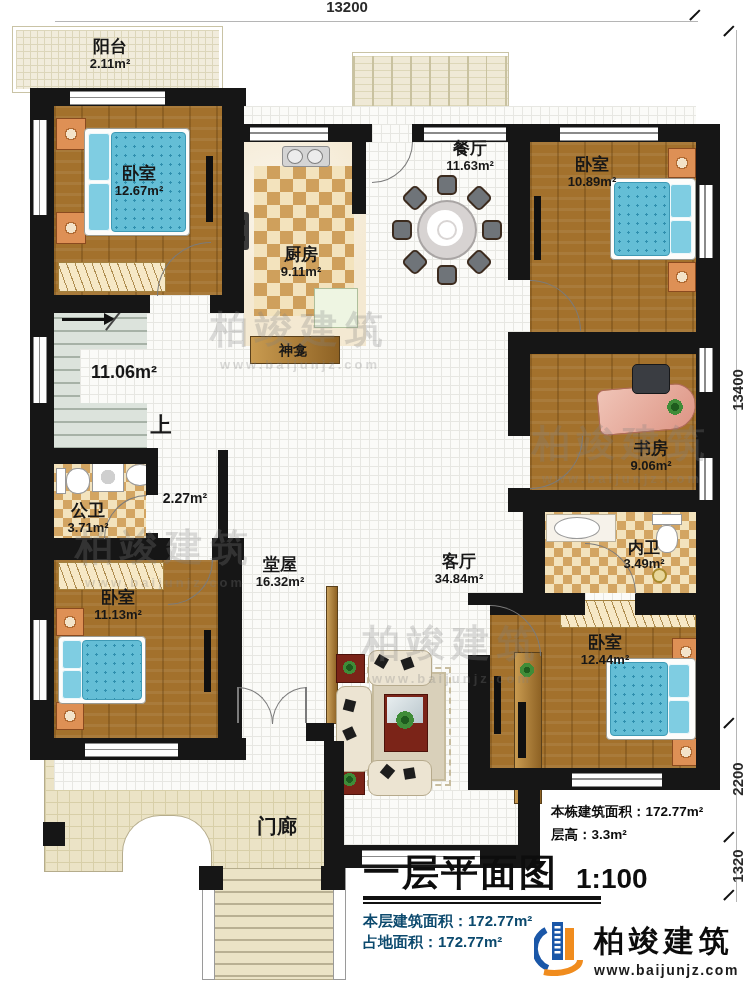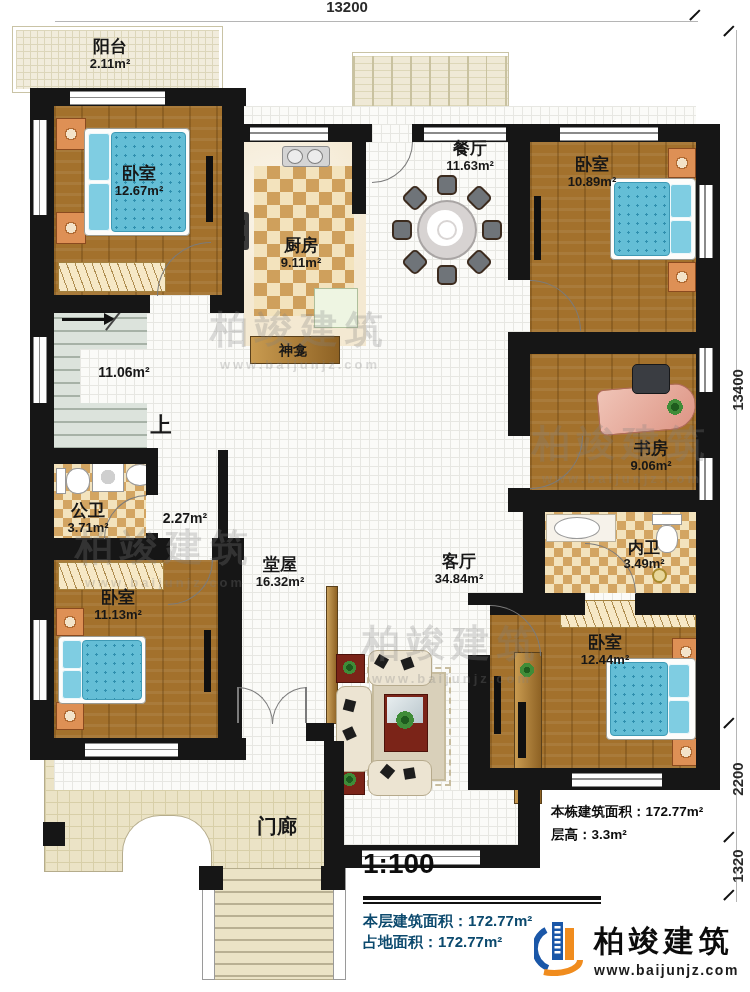--- a/index.html
+++ b/index.html
@@ -268,42 +268,42 @@
   <div class="a arc" style="left:272px;top:687px;width:34px;height:36px;border-right:none;border-bottom:none;border-top-left-radius:100%"></div>
 
   <div class="a lbl" style="left:110px;top:54px">
     <div class="nm">阳台</div>
     <div class="ar">2.11m²</div>
   </div>
   <div class="a lbl" style="left:139px;top:181px">
     <div class="nm">卧室</div>
     <div class="ar">12.67m²</div>
   </div>
-  <div class="a lbl" style="left:301px;top:253px">
+  <div class="a lbl" style="left:301px;top:262px">
     <div class="nm">厨房</div>
     <div class="ar">9.11m²</div>
   </div>
   <div class="a lbl" style="left:470px;top:156px">
     <div class="nm">餐厅</div>
     <div class="ar">11.63m²</div>
   </div>
   <div class="a lbl" style="left:592px;top:172px">
     <div class="nm">卧室</div>
     <div class="ar">10.89m²</div>
   </div>
   <div class="a lbl" style="left:124px;top:372px">
-    <div class="ar" style="font-size:14px">11.06m²</div>
+    <div class="ar" style="font-size:18px">11.06m²</div>
   </div>
   <div class="a lbl" style="left:161px;top:425px;font-size:21px">上</div>
   <div class="a lbl" style="left:293px;top:350px;font-size:14px">神龛</div>
   <div class="a lbl" style="left:88px;top:518px">
     <div class="nm">公卫</div>
     <div class="ar">3.71m²</div>
   </div>
-  <div class="a lbl" style="left:185px;top:518px">
+  <div class="a lbl" style="left:185px;top:498px">
     <div class="ar" style="font-size:14px">2.27m²</div>
   </div>
   <div class="a lbl" style="left:280px;top:572px">
     <div class="nm">堂屋</div>
     <div class="ar">16.32m²</div>
   </div>
   <div class="a lbl" style="left:459px;top:569px">
     <div class="nm">客厅</div>
     <div class="ar">34.84m²</div>
   </div>
@@ -343,20 +343,21 @@
   </div>
 
   <div class="a note" style="left:551px;top:803px">
     <span>本栋建筑面积：</span><span>172.77m²</span>
   </div>
   <div class="a note" style="left:551px;top:826px">
     <span>层高：</span><span>3.3m²</span>
   </div>
 
   <div class="a" style="left:363px;top:848px;display:flex;align-items:flex-end;gap:18px">
+    <span class="tt1">一层平面图</span>
     <span class="tts" style="padding-bottom:3px">1:100</span>
   </div>
   <div class="a" style="left:363px;top:896px;width:238px;height:3.5px;background:#111"></div>
   <div class="a" style="left:363px;top:902px;width:238px;height:1.6px;background:#111"></div>
   <div class="a info" style="left:363px;top:912px">
     <span>本层建筑面积：</span><span>172.77m²</span>
   </div>
   <div class="a info" style="left:363px;top:933px">
     <span>占地面积：</span><span>172.77m²</span>
   </div>

